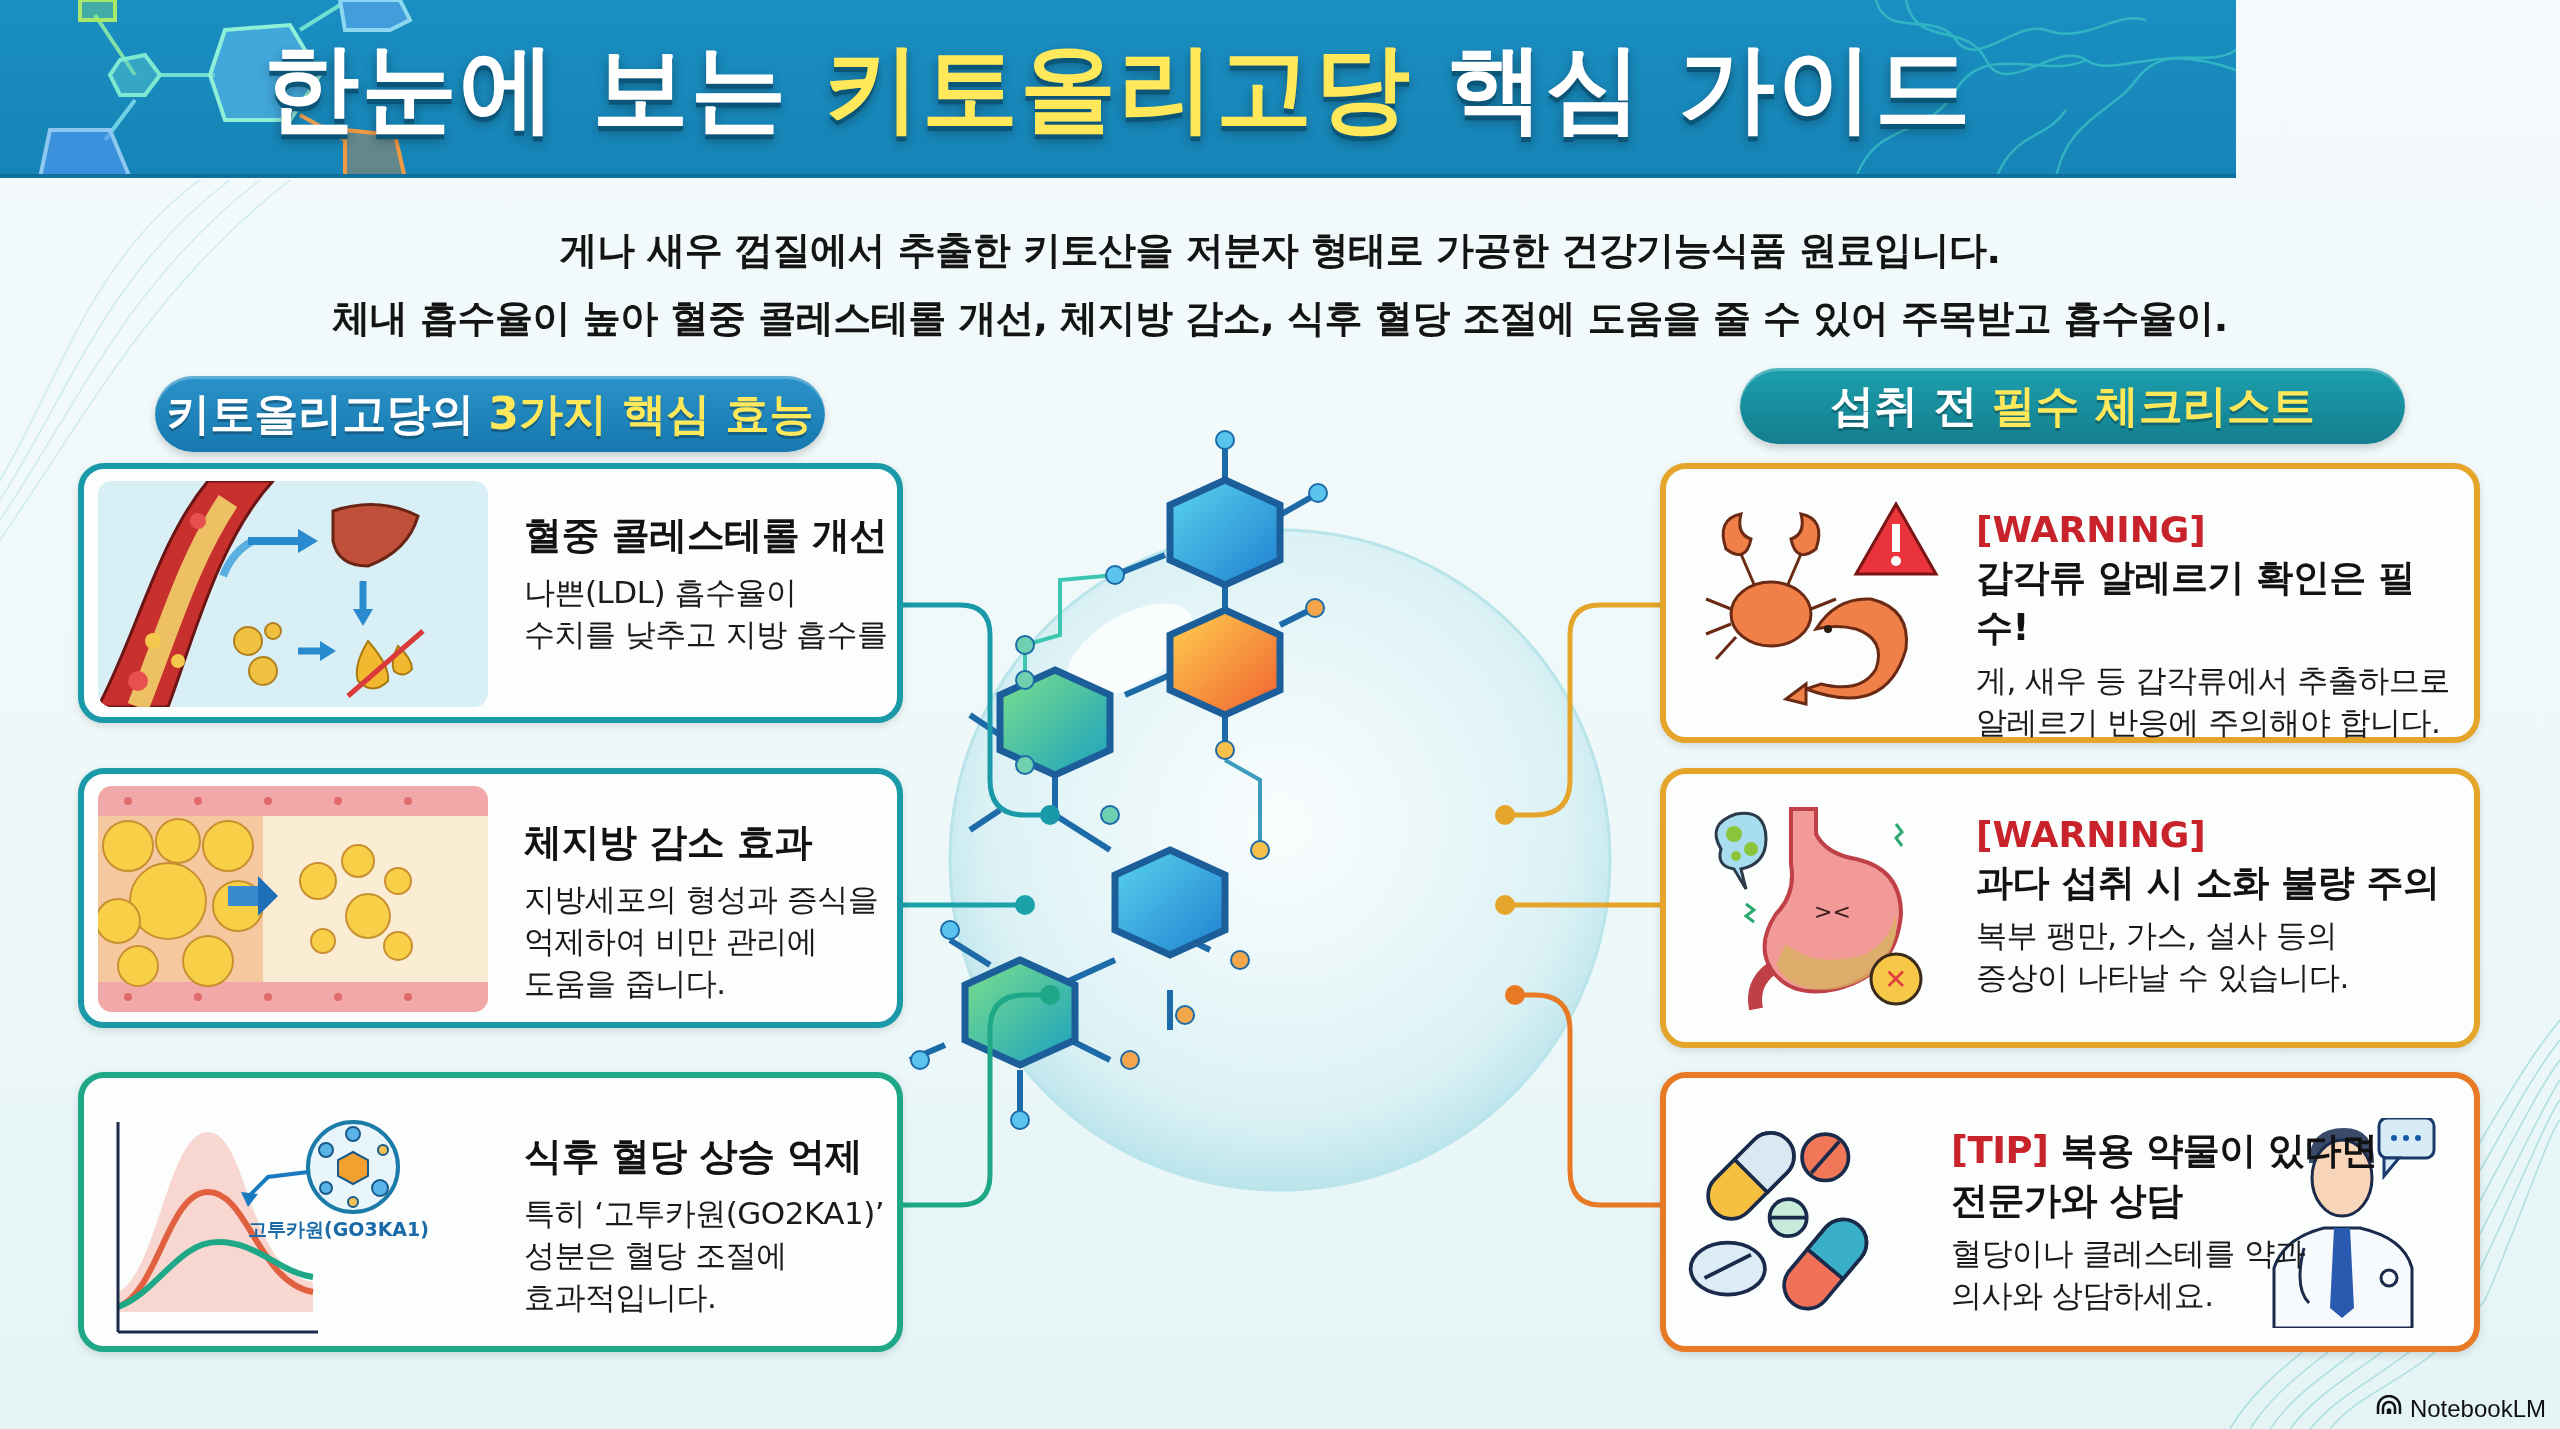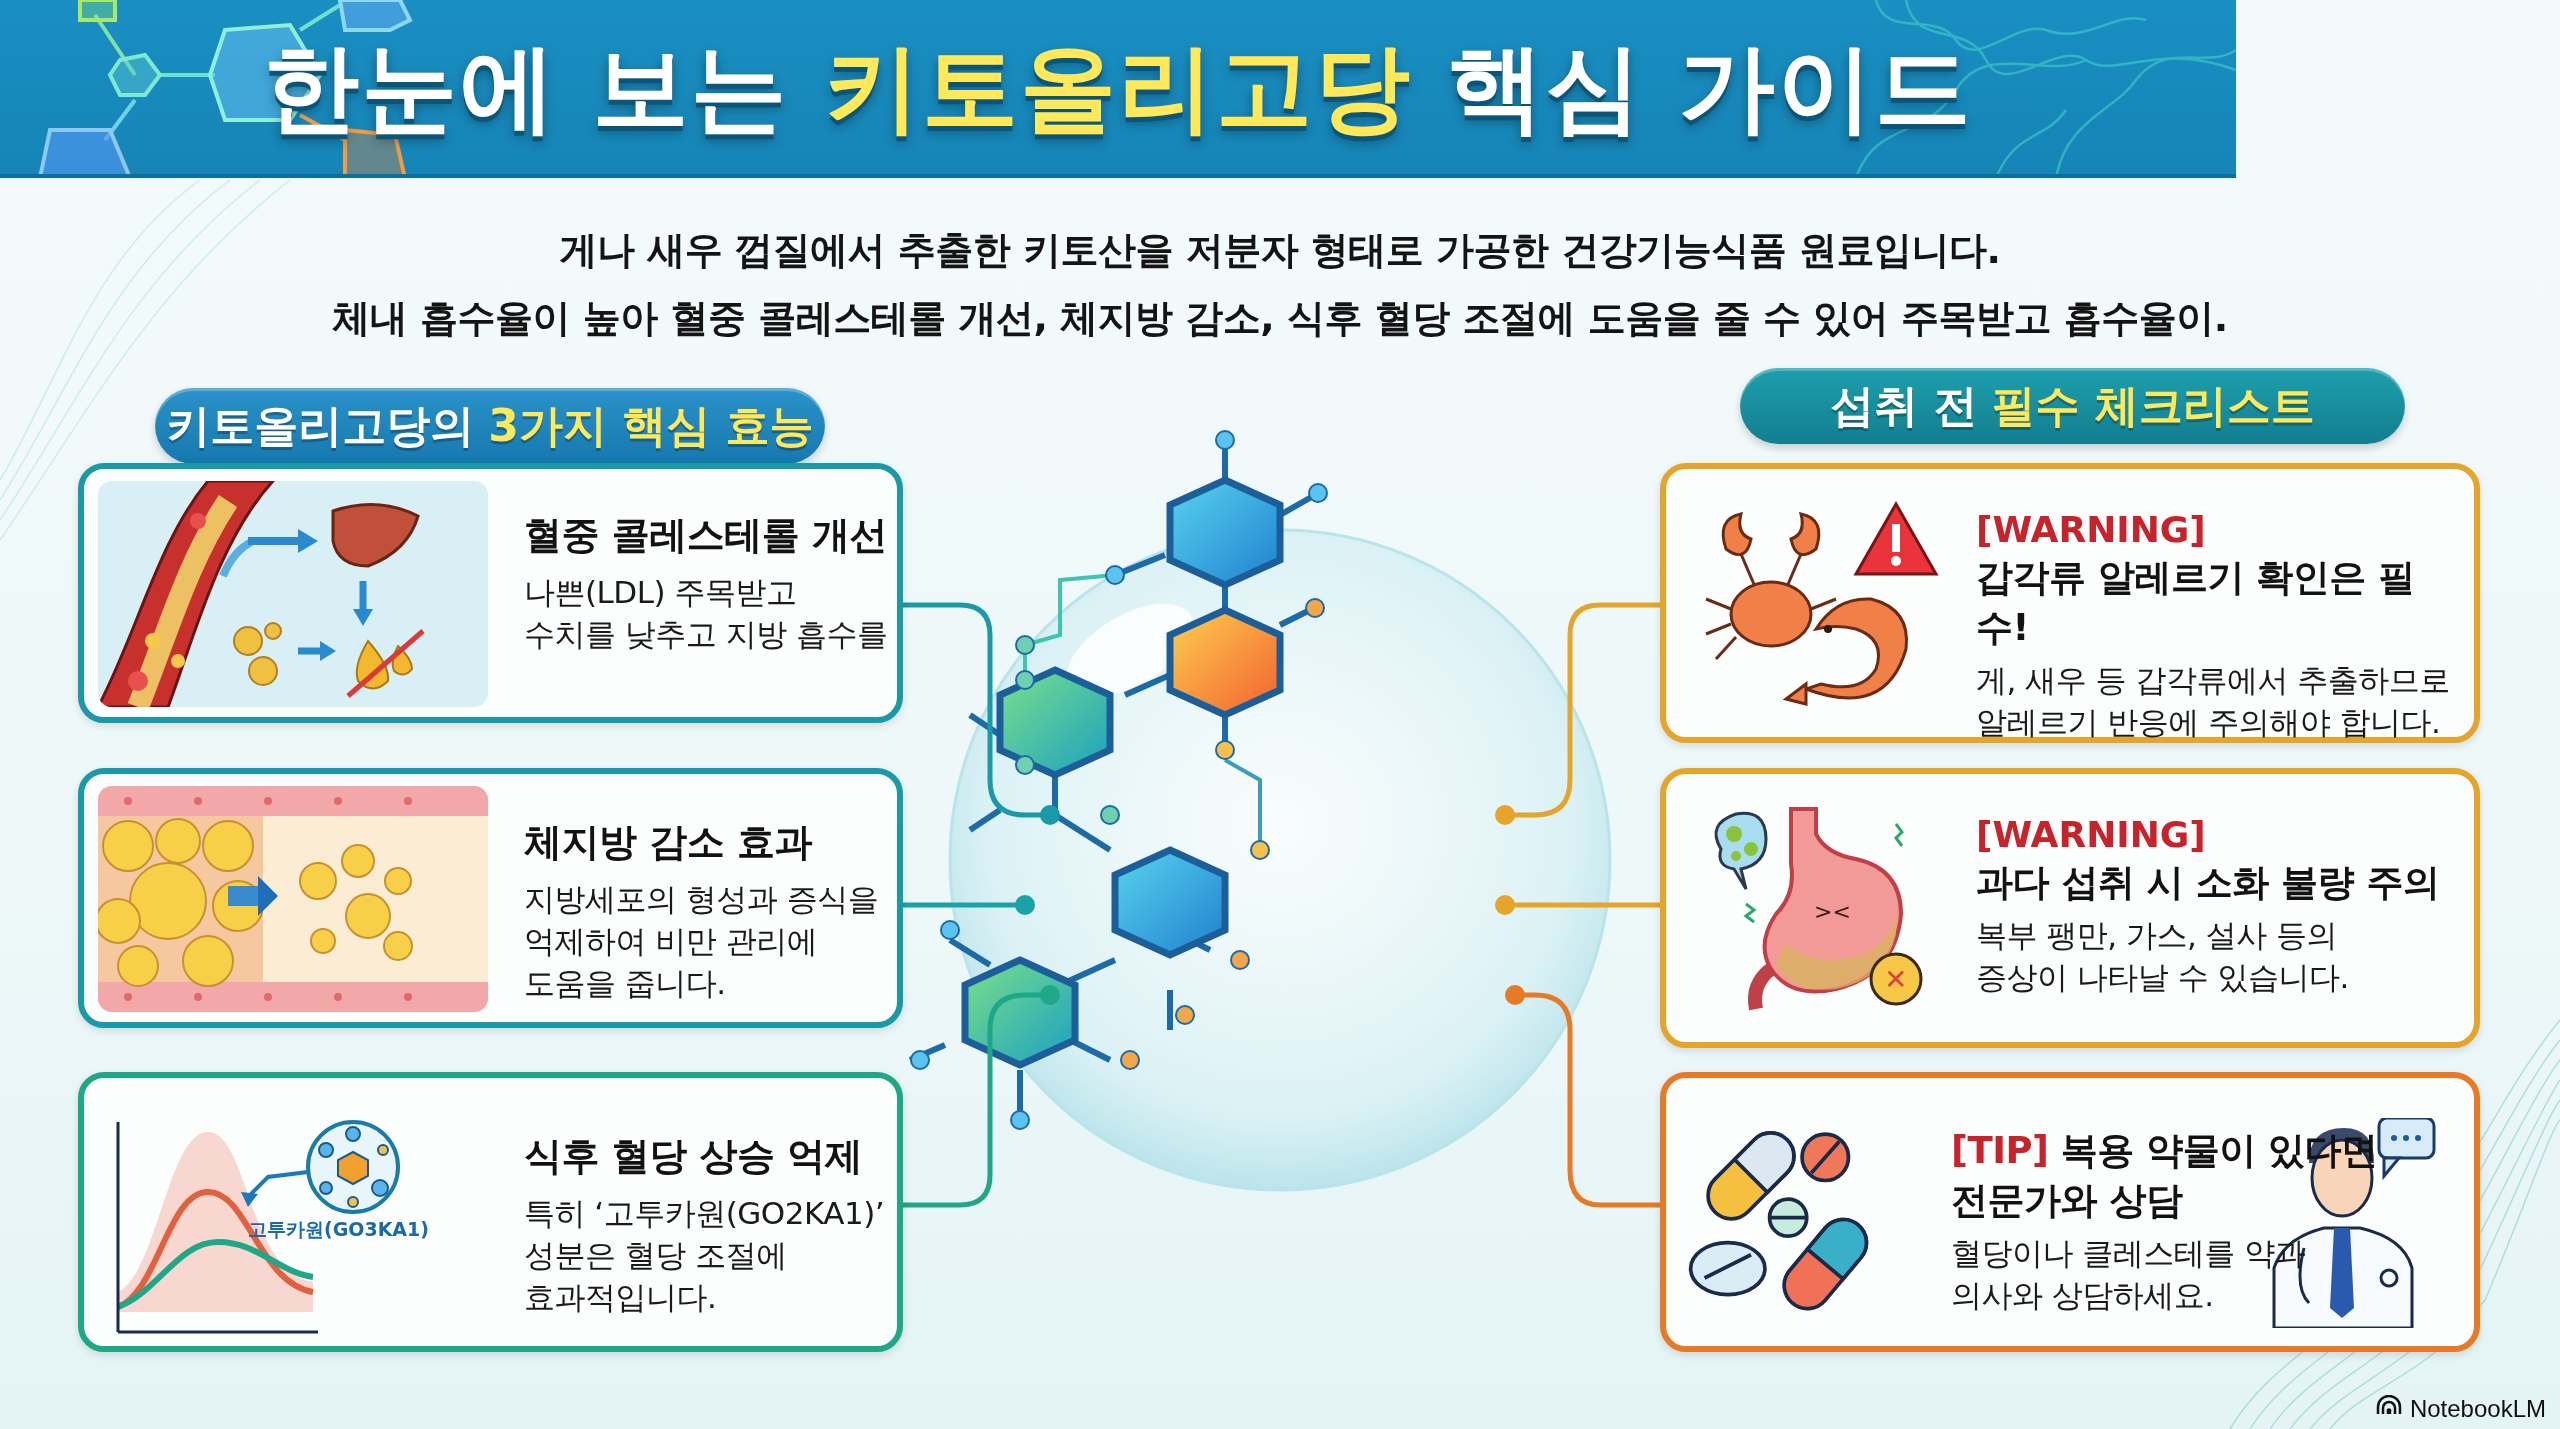--- a/index.html
+++ b/index.html
@@ -41,21 +41,21 @@
 
   
   .pill {
     position: absolute; height: 76px; border-radius: 38px;
     display: flex; align-items: center; justify-content: center;
     font-weight: bold; font-size: 44px; color: #ffffff;
     text-shadow: 0 3px 0 rgba(0,0,0,0.25);
     box-shadow: 0 4px 8px rgba(0,0,0,0.18), inset 0 3px 0 rgba(255,255,255,0.25);
   }
   .pill .hl { color: #ffe95a; margin-left: 14px; }
-  .pill-left { left: 155px; top: 388px; width: 670px; background: linear-gradient(180deg,#2a93c9,#1678ae); align-items: center; }
+  .pill-left { left: 155px; top: 376px; width: 670px; background: linear-gradient(180deg,#2a93c9,#1678ae); align-items: center; }
   .pill-right { left: 1740px; top: 368px; width: 665px; background: linear-gradient(180deg,#1d9fad,#137e8f); }
 
   
   .card {
     position: absolute; background: #fcfdfd;
     border-radius: 26px;
     box-shadow: 0 3px 8px rgba(0,0,0,0.12);
   }
   .card-left { left: 78px; width: 825px; height: 260px; border: 6px solid #1a9aa8; }
   .card-l1 { top: 463px; }
@@ -272,21 +272,21 @@
     <circle cx="165" cy="190" r="14" fill="#f0c040" stroke="#b08020" stroke-width="2"></circle>
     <line x1="200" y1="170" x2="225" y2="170" stroke="#2a8ad0" stroke-width="7"></line>
       <polygon points="222,160 238,170 222,180" fill="#2a8ad0"></polygon>
     <path d="M270,160 Q255,185 260,200 Q275,215 290,200 Q292,185 270,160 Z" fill="#f2b830" stroke="#a87a10" stroke-width="2"></path>
     <path d="M300,165 Q292,180 296,190 Q306,198 314,188 Q314,178 300,165 Z" fill="#f2b830" stroke="#a87a10" stroke-width="2"></path>
     <line x1="250" y1="215" x2="325" y2="150" stroke="#d83a3a" stroke-width="5"></line>
   </svg>
   <div class="text">
     <div class="c-title">혈중 콜레스테롤 개선</div>
     <div class="c-body">
-      <div>나쁜(LDL) 주목받고</div>
+      <div>나쁜(LDL) 흡수율이</div>
       <div>수치를 낮추고 지방 흡수를</div>
     </div>
   </div>
 </div>
 
 <div class="card card-left card-l2">
   <svg class="illus" viewBox="0 0 390 226" style="background:#f7e2cc;">
     <rect x="0" y="0" width="390" height="30" fill="#f2a8a8"></rect>
       <rect x="0" y="196" width="390" height="30" fill="#f2a8a8"></rect>
     <g fill="#e06a6a">

